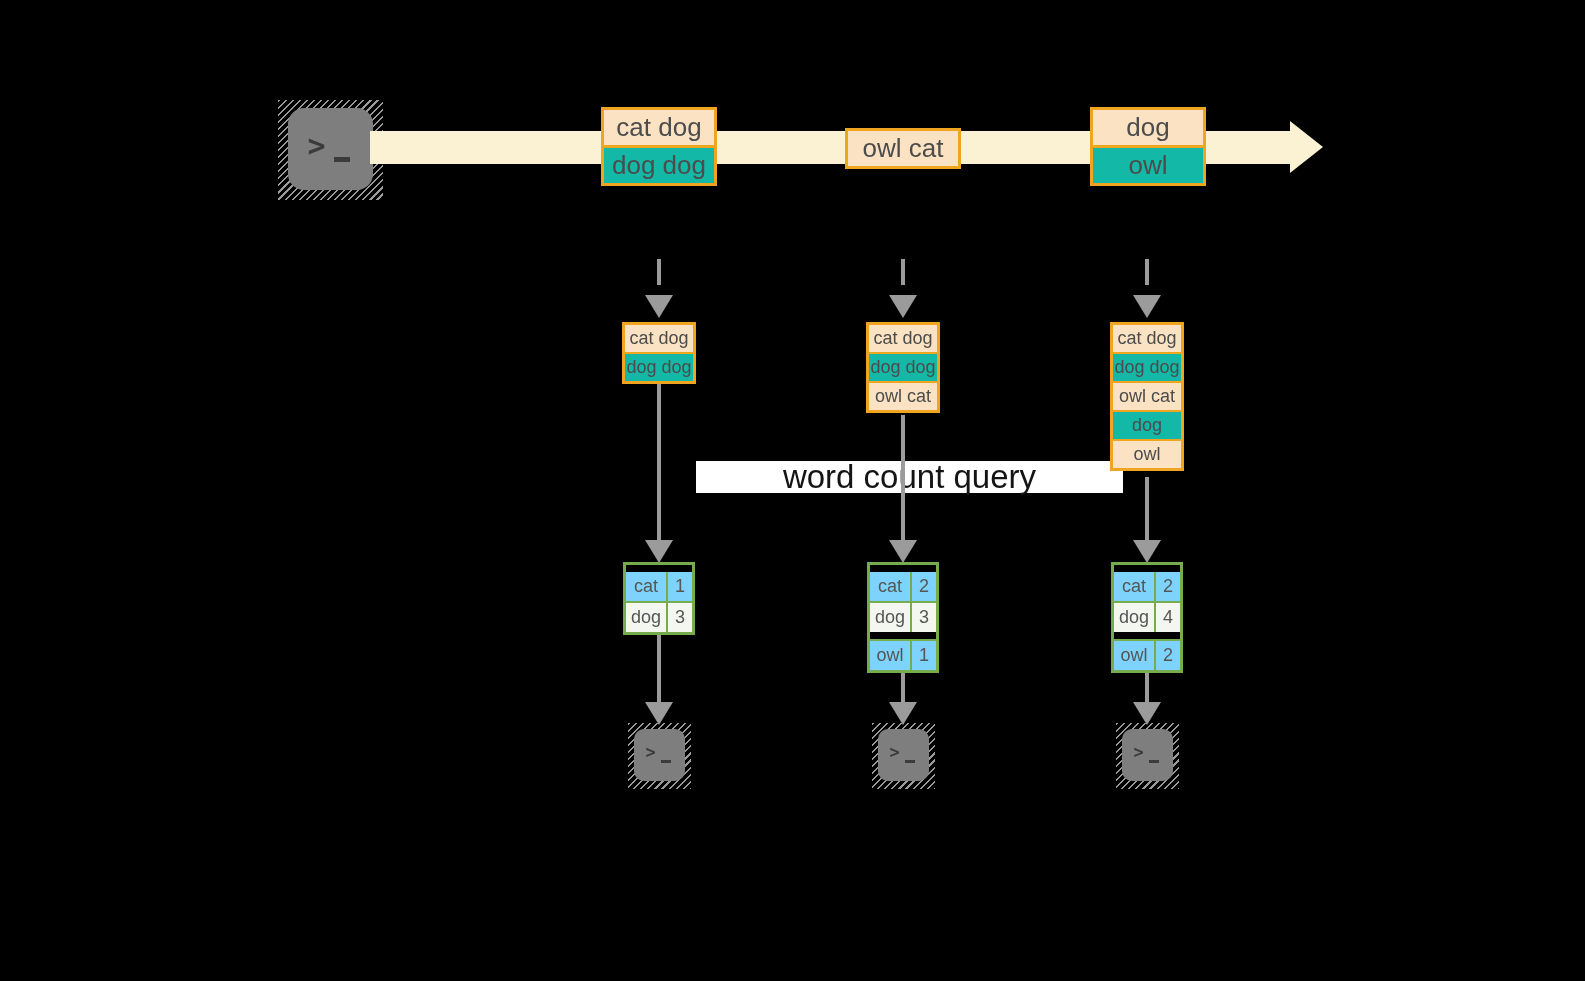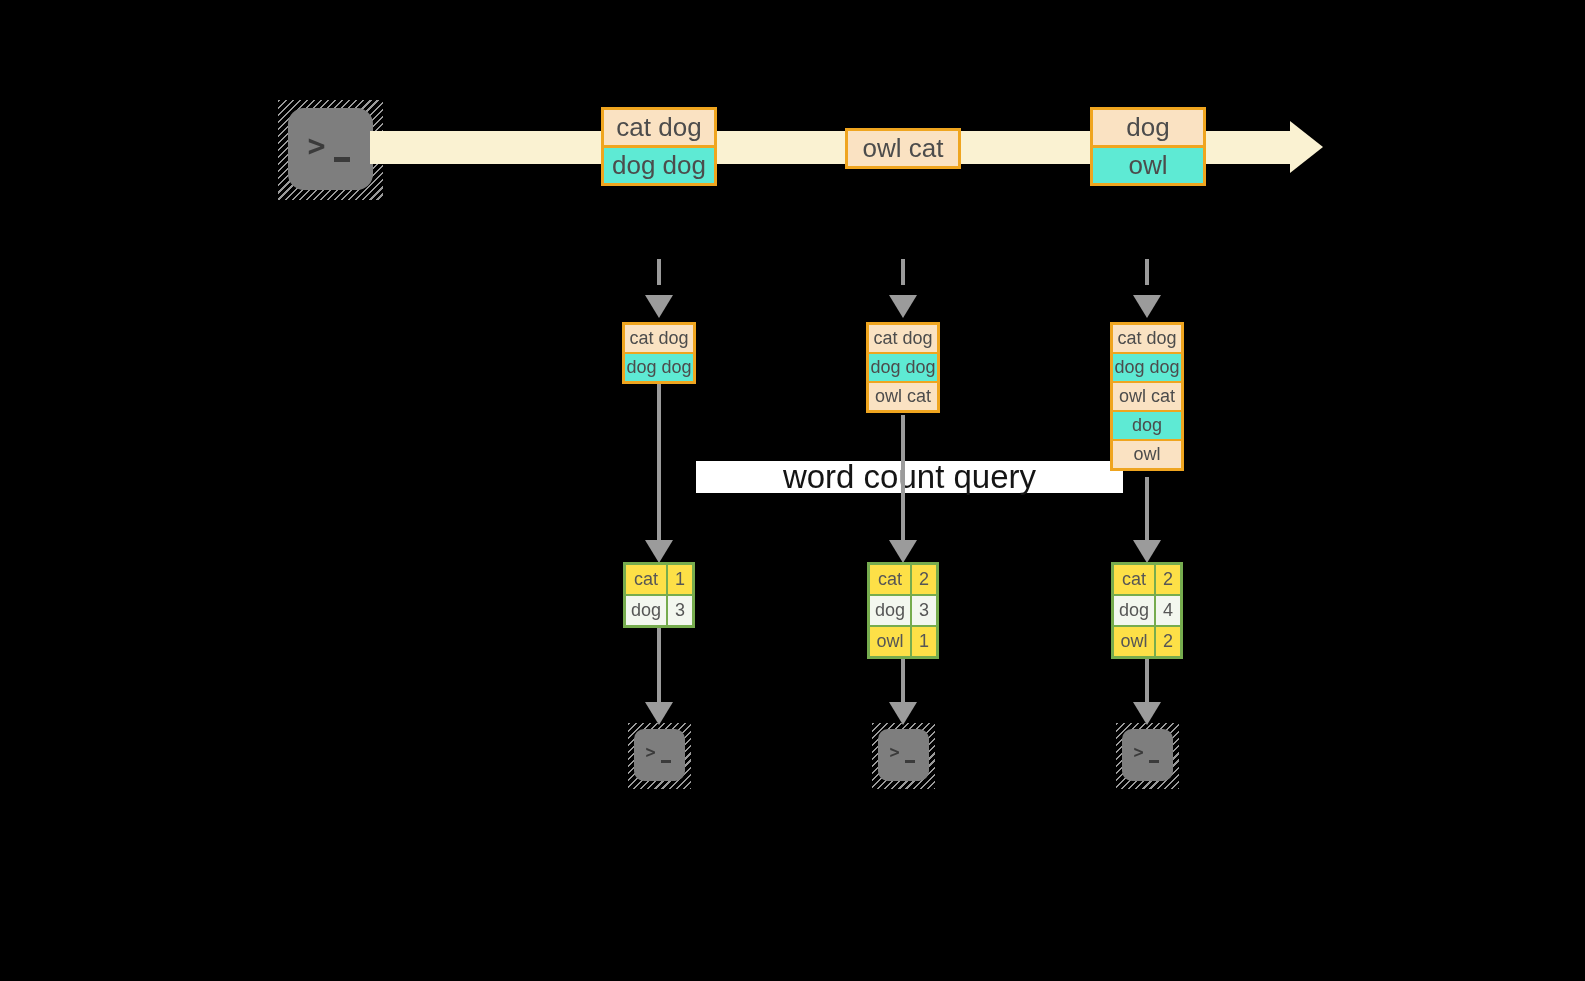--- a/index.html
+++ b/index.html
@@ -19,35 +19,35 @@
          border-left:33px solid #faf2d2;z-index:1;}
 
   
   .obox{border:3px solid #efa51f;box-sizing:border-box;z-index:3;}
   .obox .row{text-align:center;color:#4c4c4c;}
   .obox .row + .row{border-top:3px solid #efa51f;}
   .ebox .row{height:35px;line-height:35px;font-size:26px;}
   .sbox .row{height:27px;line-height:27px;font-size:18px;}
   .sbox .row + .row{border-top:2px solid #efa51f;}
   .fill-a{background:#fae2c2;}
-  .fill-b{background:#5eead4;}
+  .fill-b{background:#14b8a6;}
 
   
   .dash{width:4px;background:#9b9b9b;z-index:2;}
   .gline{width:4px;background:#9b9b9b;z-index:2;}
   .ghead{width:0;height:0;border-left:14px solid transparent;border-right:14px solid transparent;
          border-top:23px solid #9b9b9b;z-index:2;}
 
   
   .gtable{border:3px solid #76ac4e;box-sizing:border-box;z-index:3;}
   .gtable .trow{display:flex;height:29px;line-height:29px;font-size:18px;color:#565656;}
   .gtable .trow + .trow{border-top:2px solid #76ac4e;}
   .gtable .wcell{flex:1;text-align:center;}
   .gtable .ccell{width:24px;border-left:2px solid #76ac4e;text-align:center;}
-  .gfill-a{background:#fde047;}
+  .gfill-a{background:#7dd3fc;margin-top:7px;}
   .gfill-b{background:#f3f7ef;}
 
   
   .band{background:#ffffff;z-index:1;display:flex;align-items:center;justify-content:center;
         font-size:33px;color:#141414;}
 </style>
 </head>
 <body>
 
 <div class="canvas">

